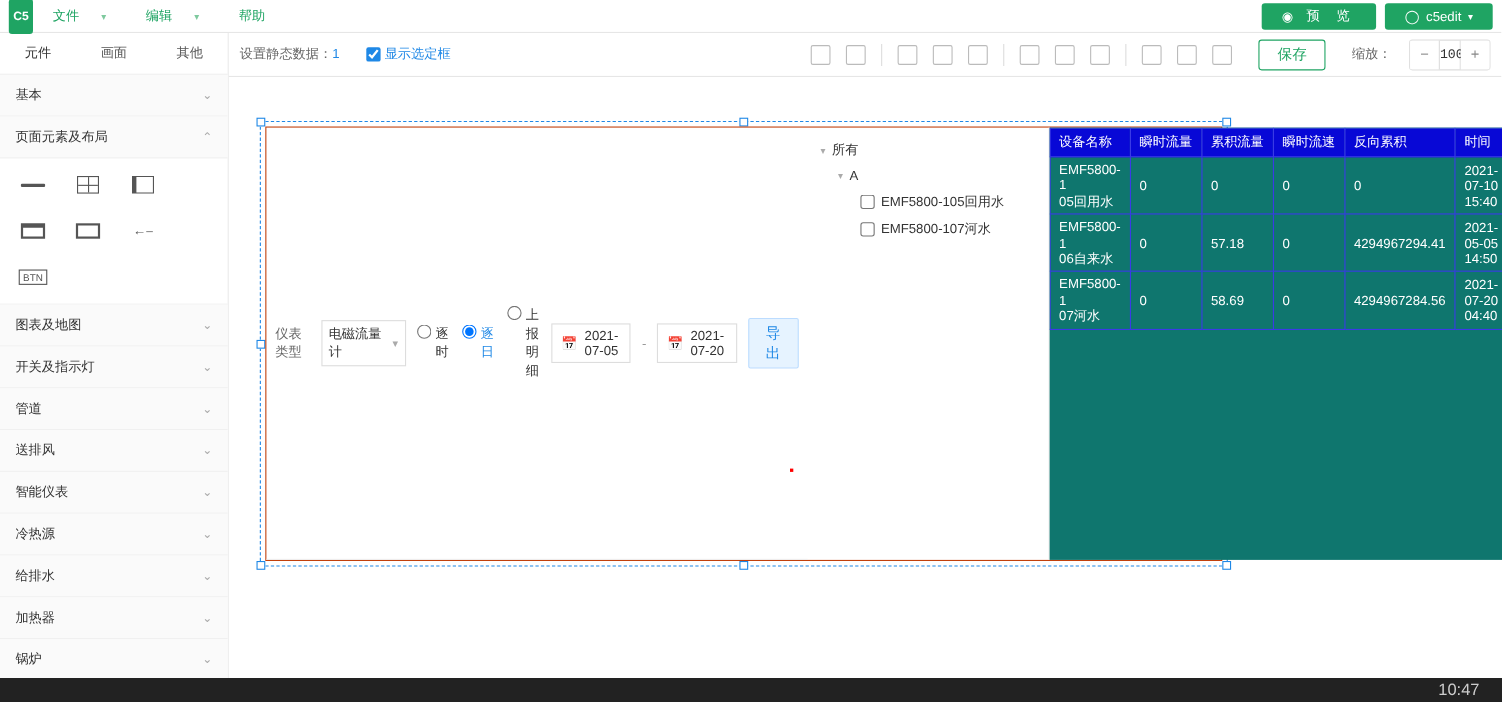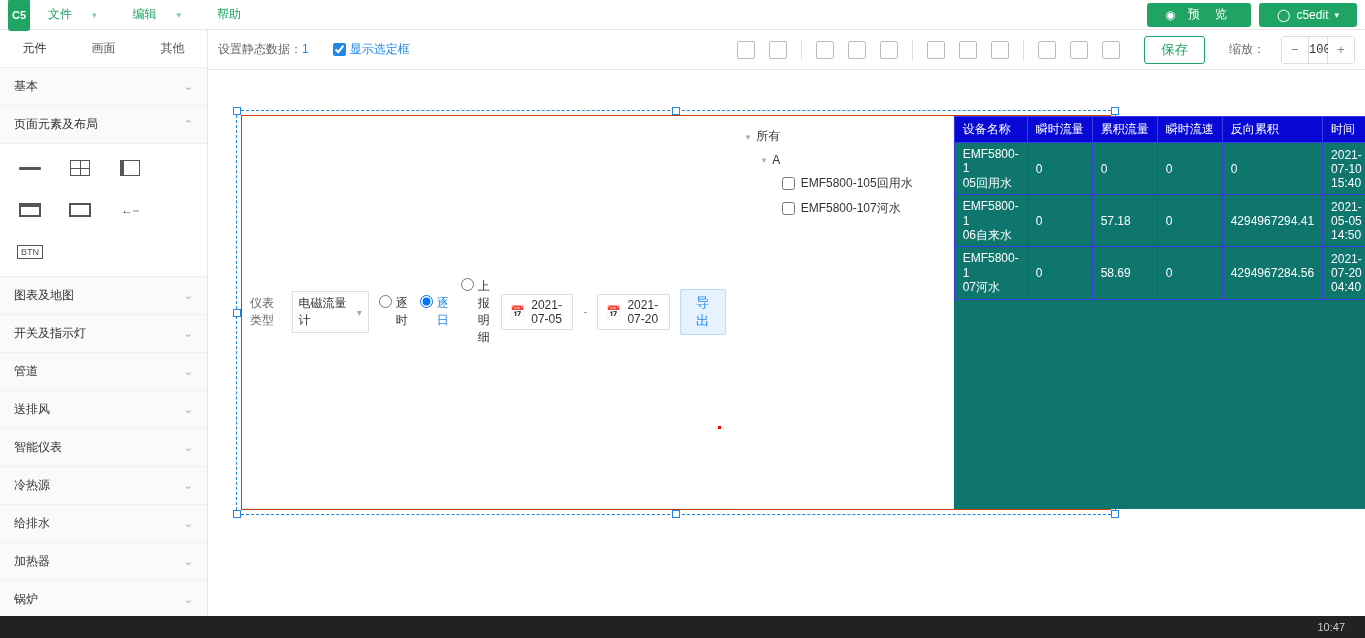--- a/index.html
+++ b/index.html
@@ -85,21 +85,21 @@
 .cur-sel { display:flex; align-items:center; gap:8px; padding:8px 10px; border-bottom:1px solid #eee; }
 .cur-sel input { flex:1; border:1px solid #ddd; padding:3px 6px; }
 .r-tabs { display:flex; border-bottom:1px solid #eee; }
 .r-tab { flex:1; text-align:center; padding:10px 0; cursor:pointer; color:#888; }
 .r-tab.active { color:#333; border-bottom:2px solid #1fa463; }
 .r-body { padding:12px; display:flex; flex-direction:column; gap:10px; }
 .btn-static { border:1px solid #ddd; background:#fff; padding:8px; cursor:pointer; }
 .btn-dynamic { border:none; background:#1fa463; color:#fff; padding:8px; cursor:pointer; }
 
 
-.taskbar { position:absolute; bottom:0; left:0; right:0; height:22px; background:#222; display:flex; align-items:center; justify-content:flex-end; padding:0 20px; color:#ccc; font-size:11px; }
+.taskbar { position:absolute; bottom:0; left:0; right:0; height:22px; background:#222; display:flex; align-items:center; justify-content:flex-end; padding:0 20px; color:#ccc; font-size:15px; }
 </style>
 </head>
 <body>
 
 <div class="topbar">
   <div class="logo">C5</div>
   <div class="menu-item">
       <span>文件</span>
       <span class="chev">▾</span>
     </div>

